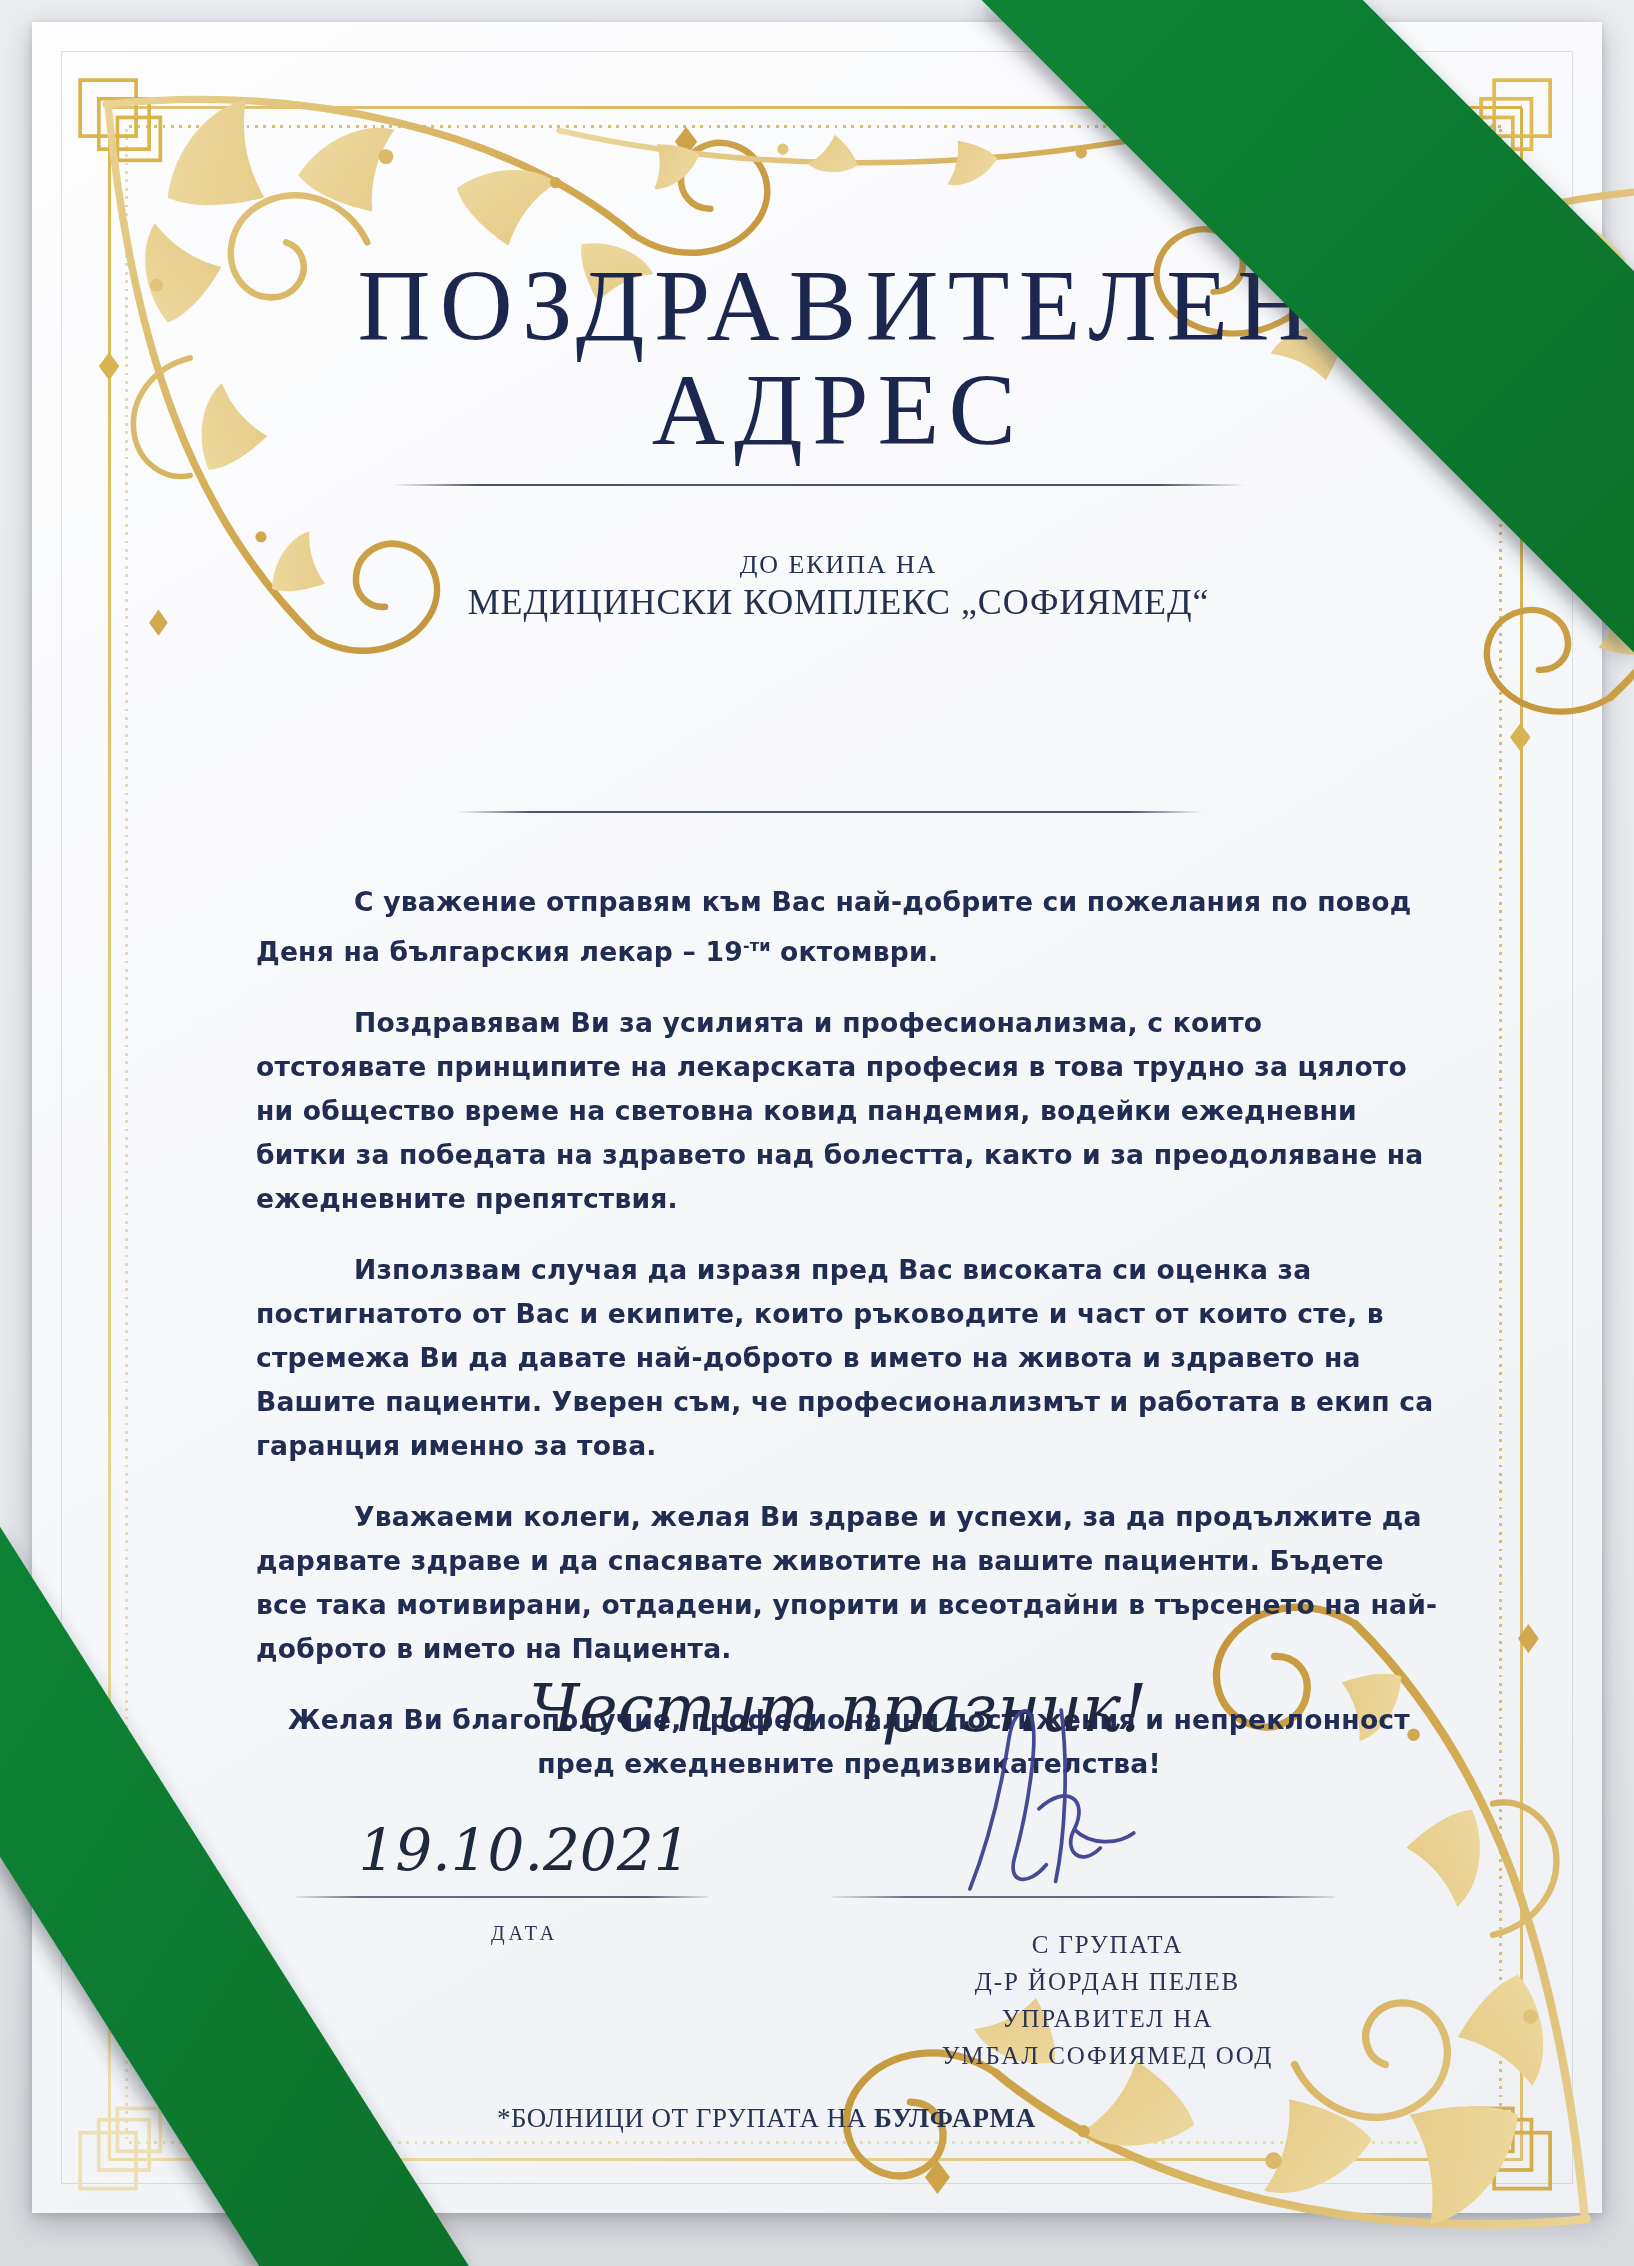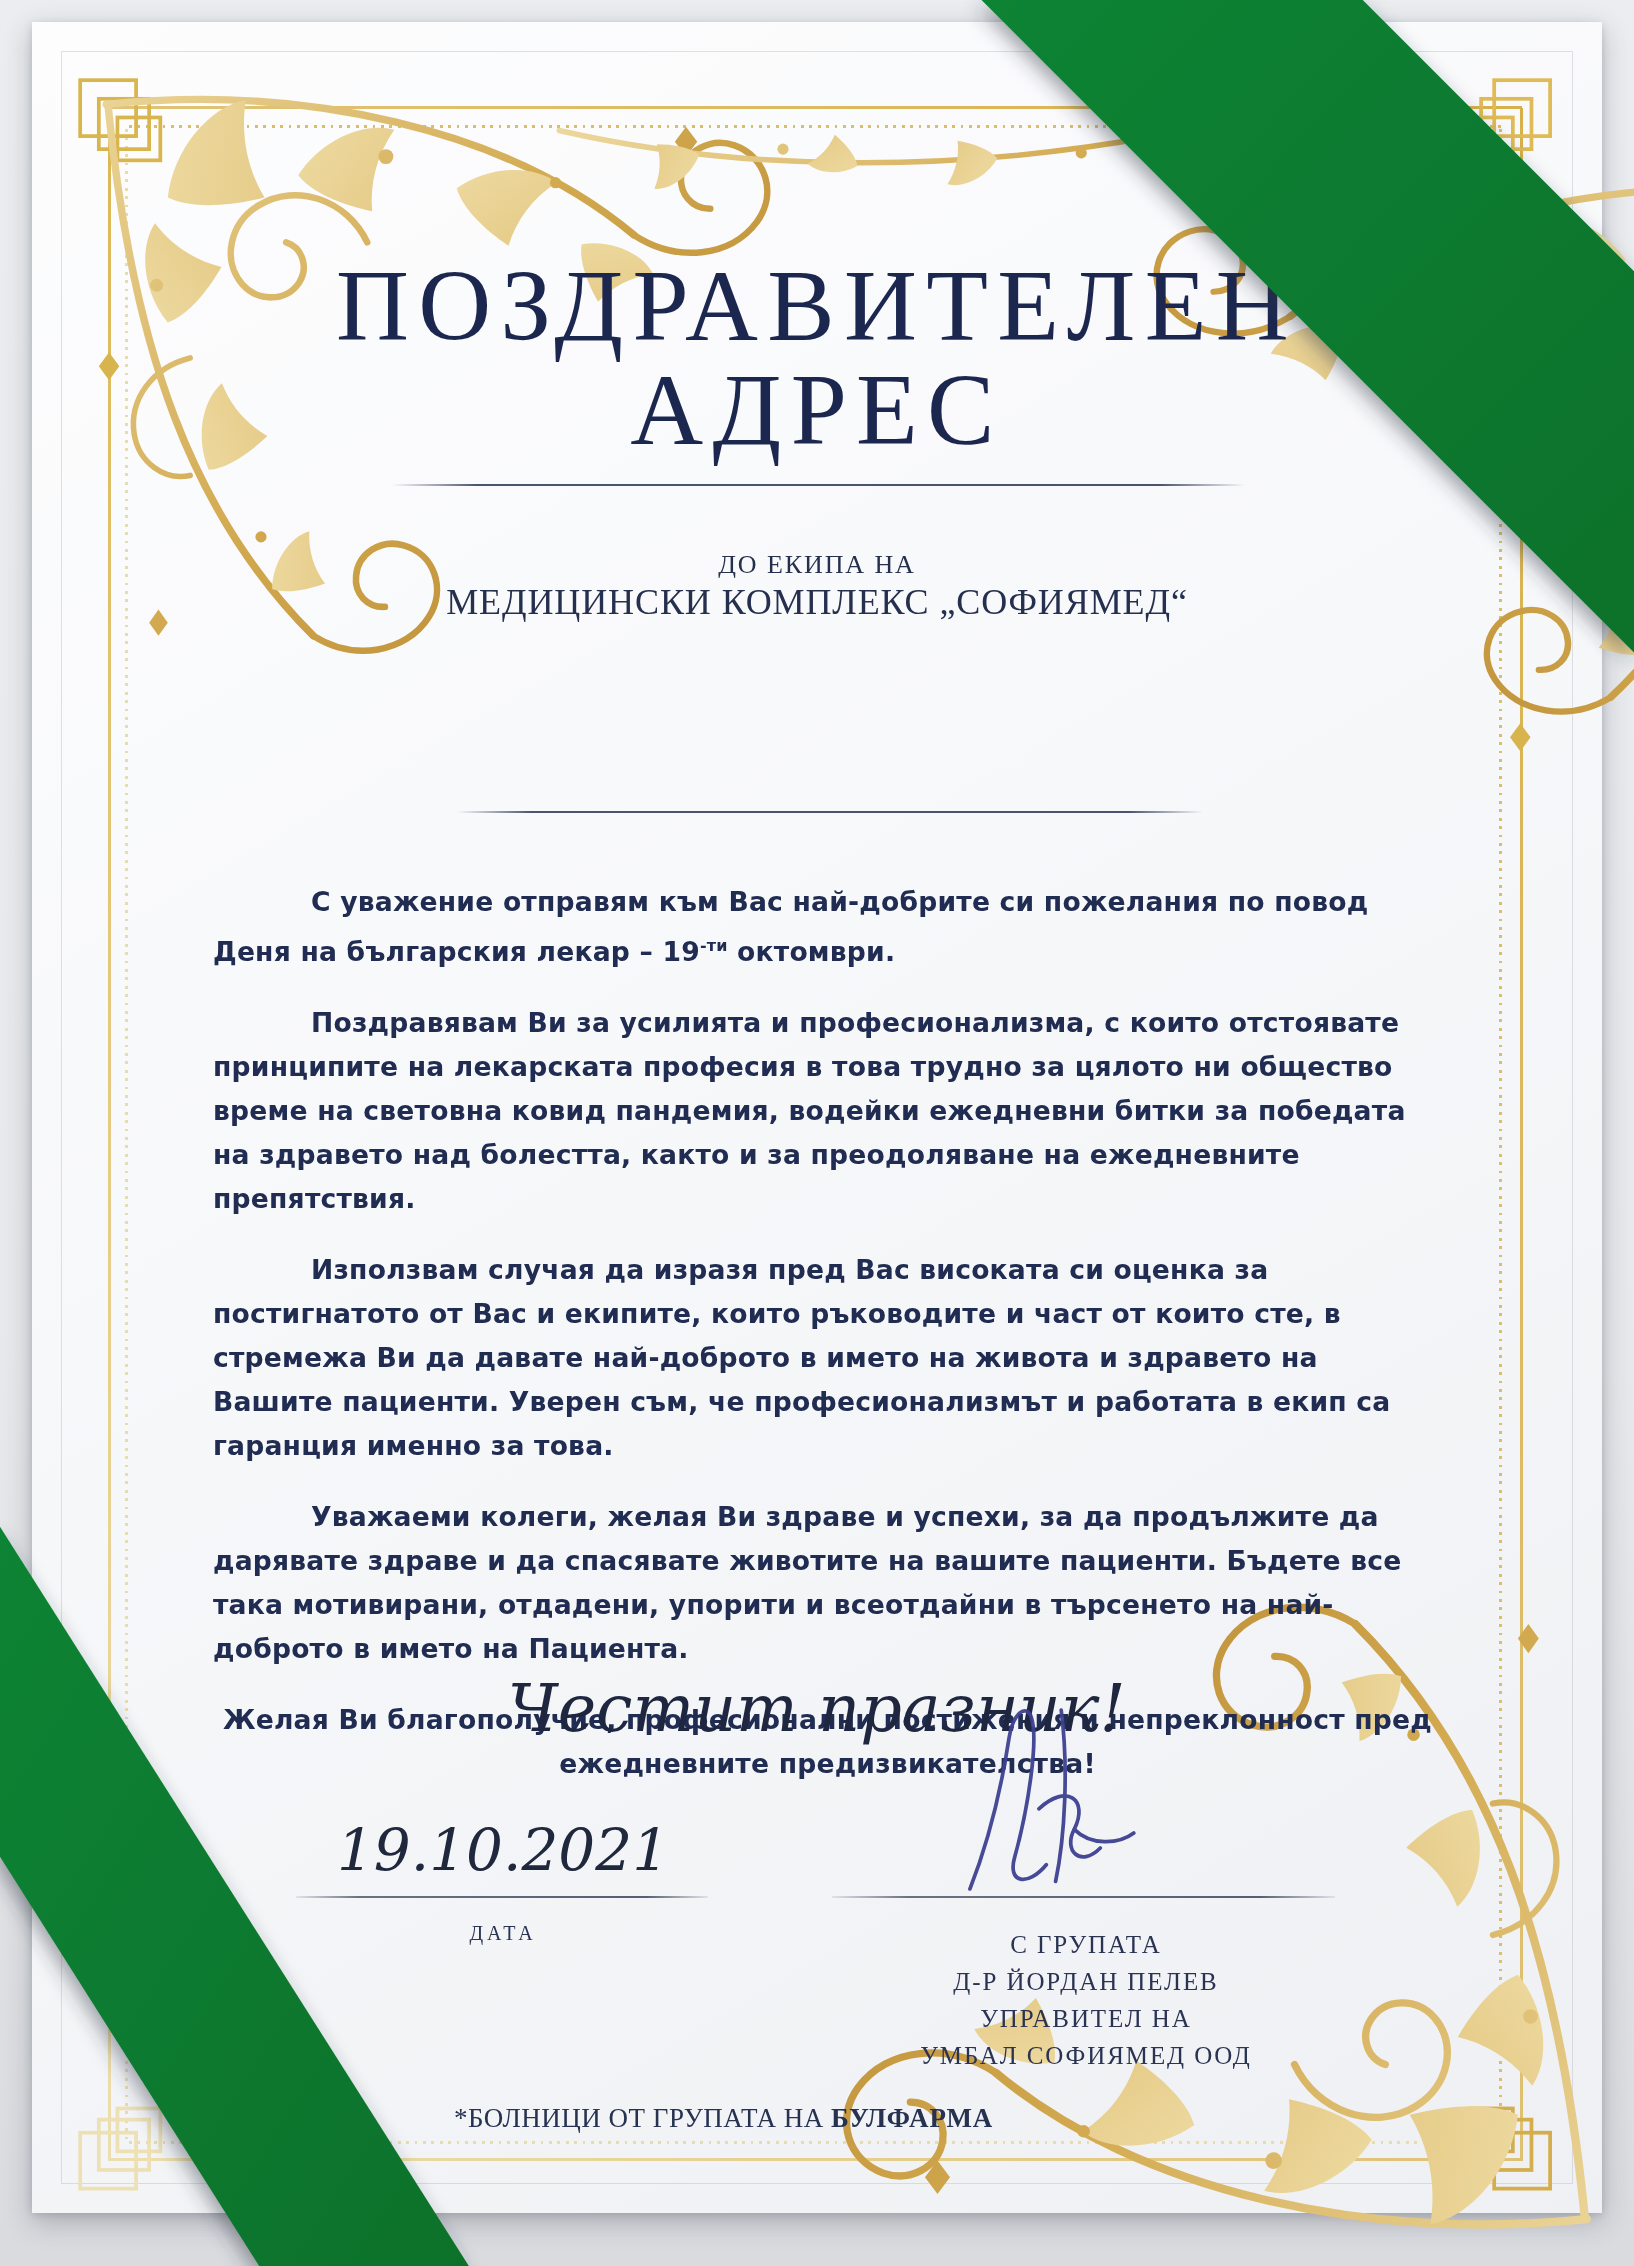--- a/index.html
+++ b/index.html
@@ -28,21 +28,21 @@
   .gl-bottom { left:108px; top:2158px; width:1414px; height:2.8px; background:linear-gradient(90deg,#ecdfae,#dfc173); }
   .gl-left   { left:108px; top:108px;  width:2.8px; height:2053px; background:linear-gradient(180deg,#dcb855,#ecdfae); }
   .gd { position:absolute; z-index:1; }
   .gd-top    { left:129px; top:125px;  width:1373px; height:2.8px; background:repeating-linear-gradient(90deg,#dcbd68 0 2.8px,transparent 2.8px 8.4px); }
   .gd-right  { left:1499px; top:129px; width:2.8px; height:2012px; background:repeating-linear-gradient(180deg,#dcbd68 0 2.8px,transparent 2.8px 8.4px); }
   .gd-bottom { left:129px; top:2141px; width:1373px; height:2.8px; background:repeating-linear-gradient(90deg,#e9dca8 0 2.8px,transparent 2.8px 8.4px); }
   .gd-left   { left:125px; top:129px;  width:2.8px; height:2012px; background:repeating-linear-gradient(180deg,#e9dca8 0 2.8px,transparent 2.8px 8.4px); }
   
   .decor { position:absolute; left:0; top:0; z-index:2; pointer-events:none; }
   
-  .txt { position:absolute; z-index:3; color:#1f2b4e; }
+  .txt { position:absolute; z-index:3; color:#1f2b4e;padding-left:43px; }
   .title {
     left:0; top:254px; width:1634px; text-align:center;
     font-size:101px; line-height:104px; letter-spacing:9.3px; color:#1c2750;
   }
   .rule { position:absolute; z-index:3; height:1.9px;
     background:linear-gradient(90deg,rgba(45,55,85,0),rgba(45,55,85,.85) 10%,rgba(45,55,85,.85) 90%,rgba(45,55,85,0)); }
   .rule-title    { left:392px; top:484px;  width:853px; }
   .rule-greeting { left:457px; top:811px;  width:746px; }
   .rule-date     { left:296px; top:1896px; width:412px;
     background:linear-gradient(90deg,rgba(70,78,100,.1),#6a7183 15%,#565e74 85%,rgba(70,78,100,.1)); }

